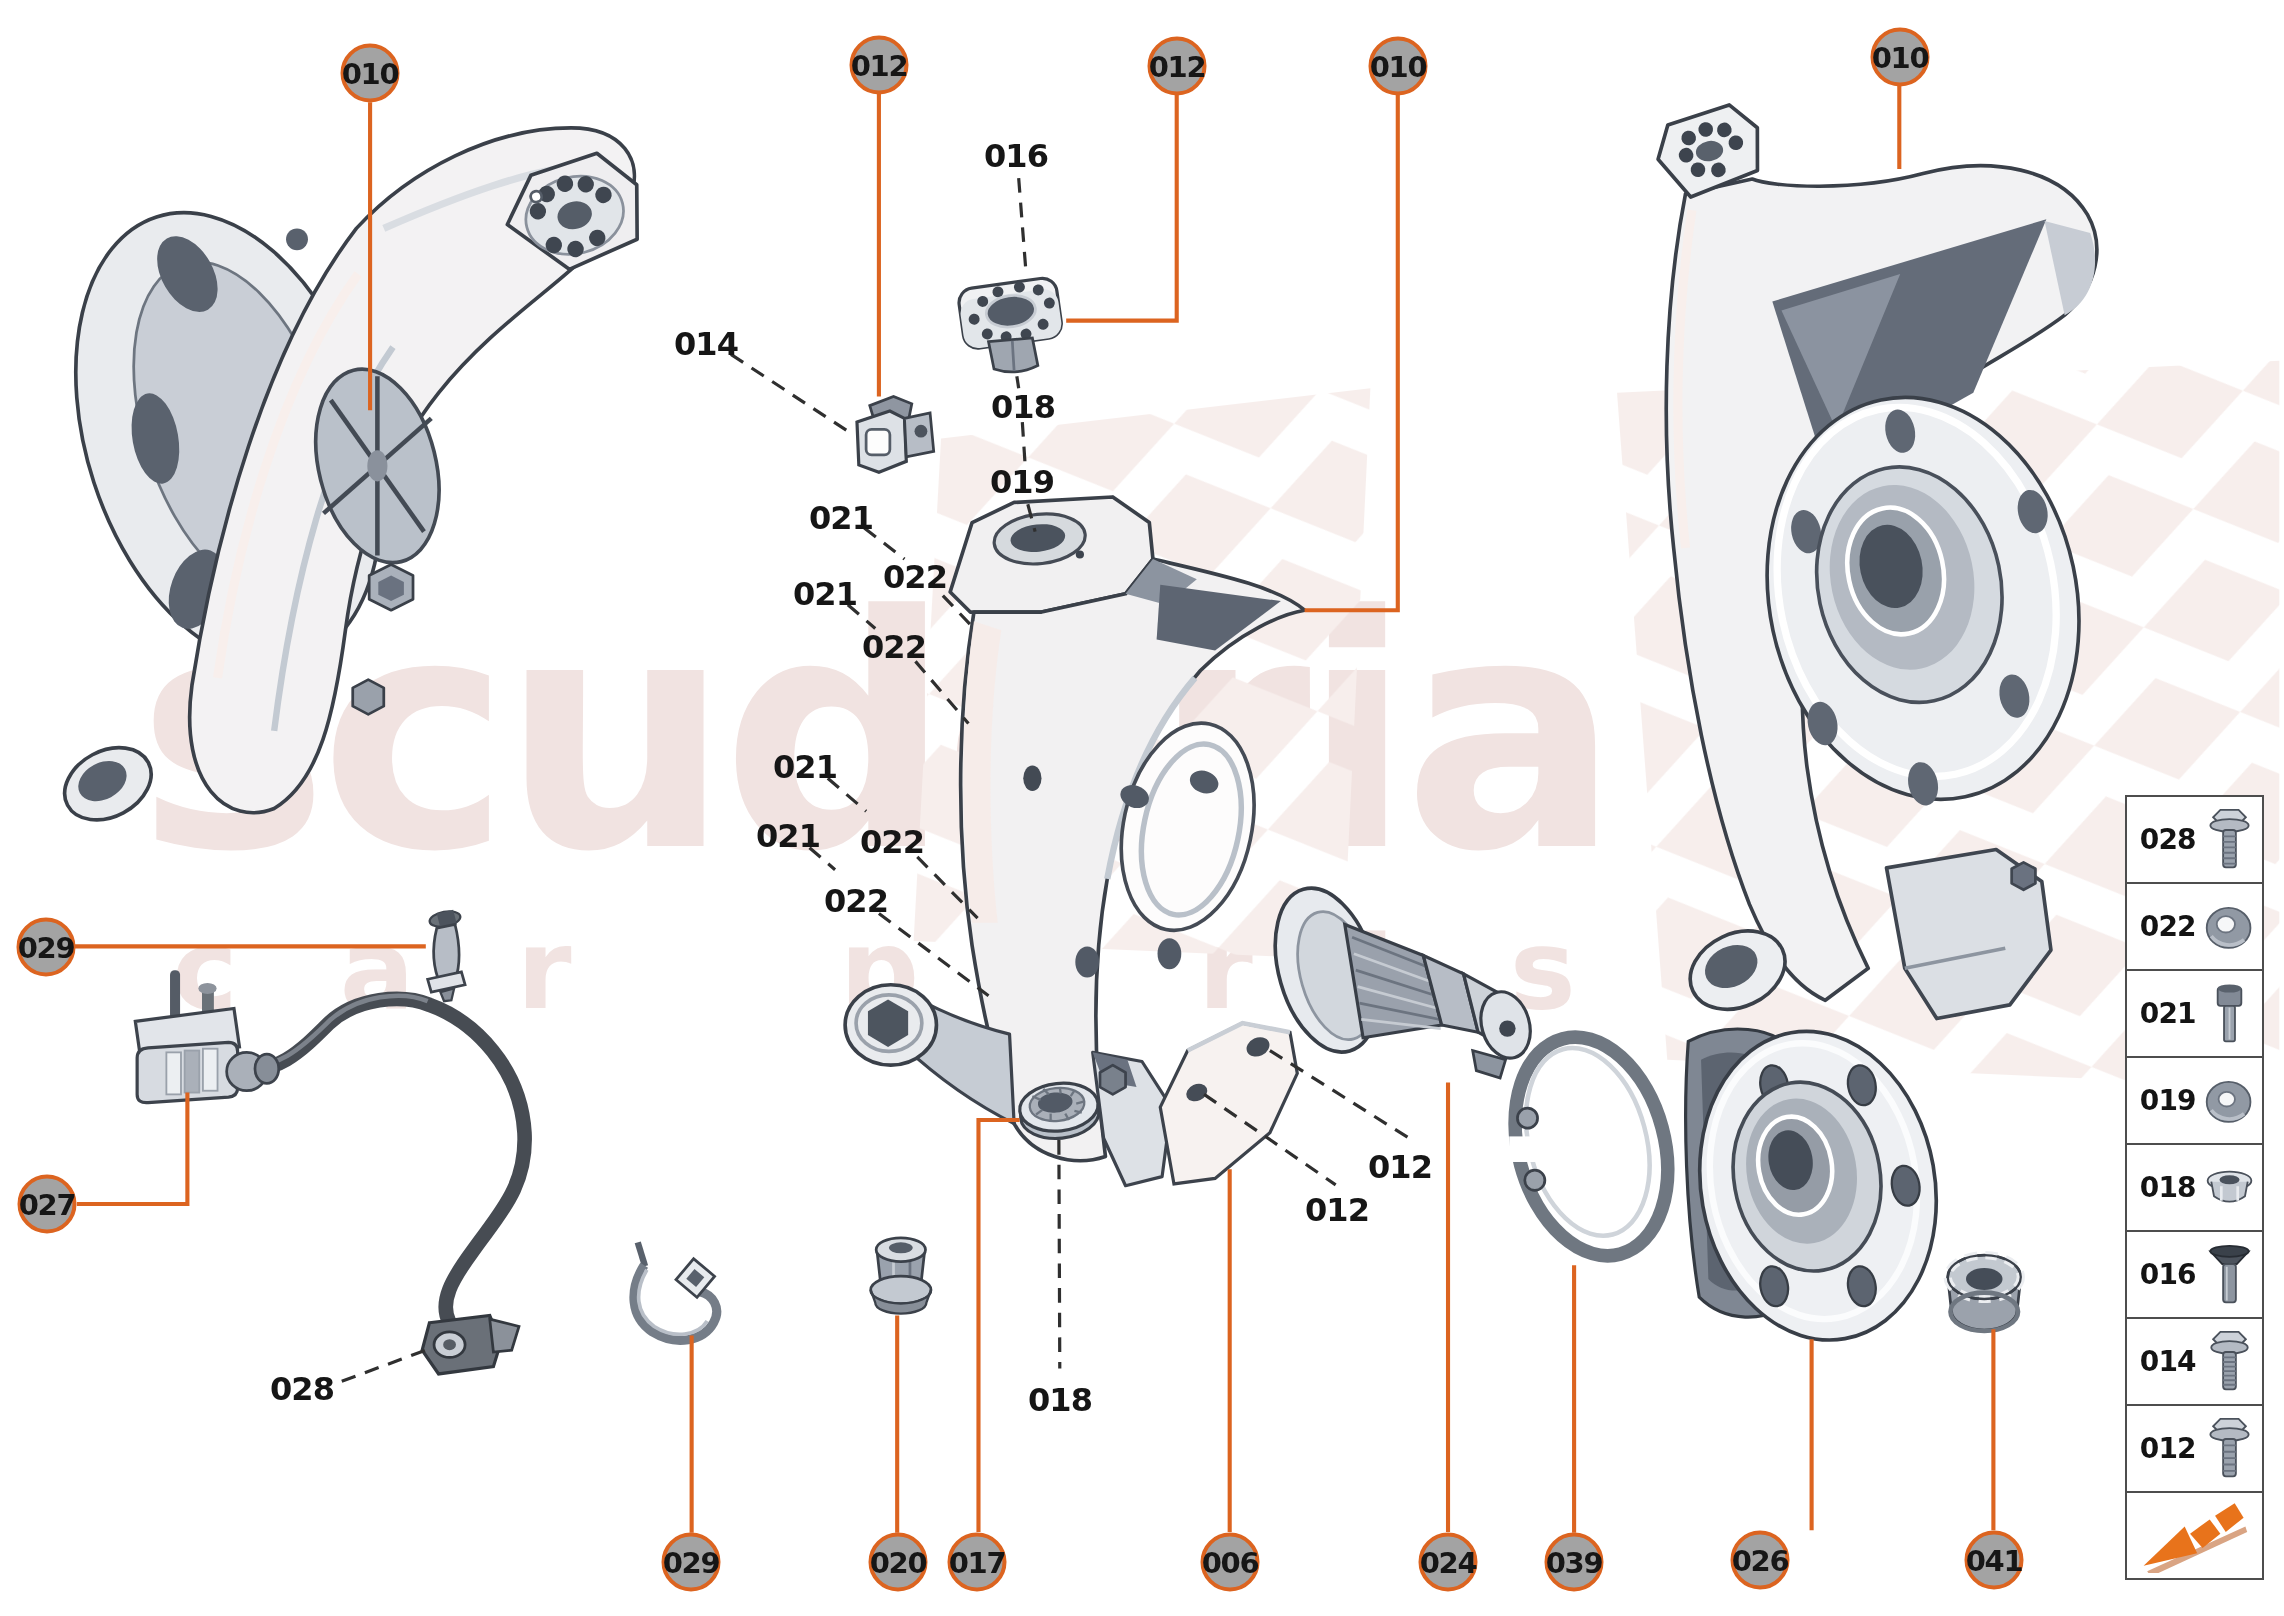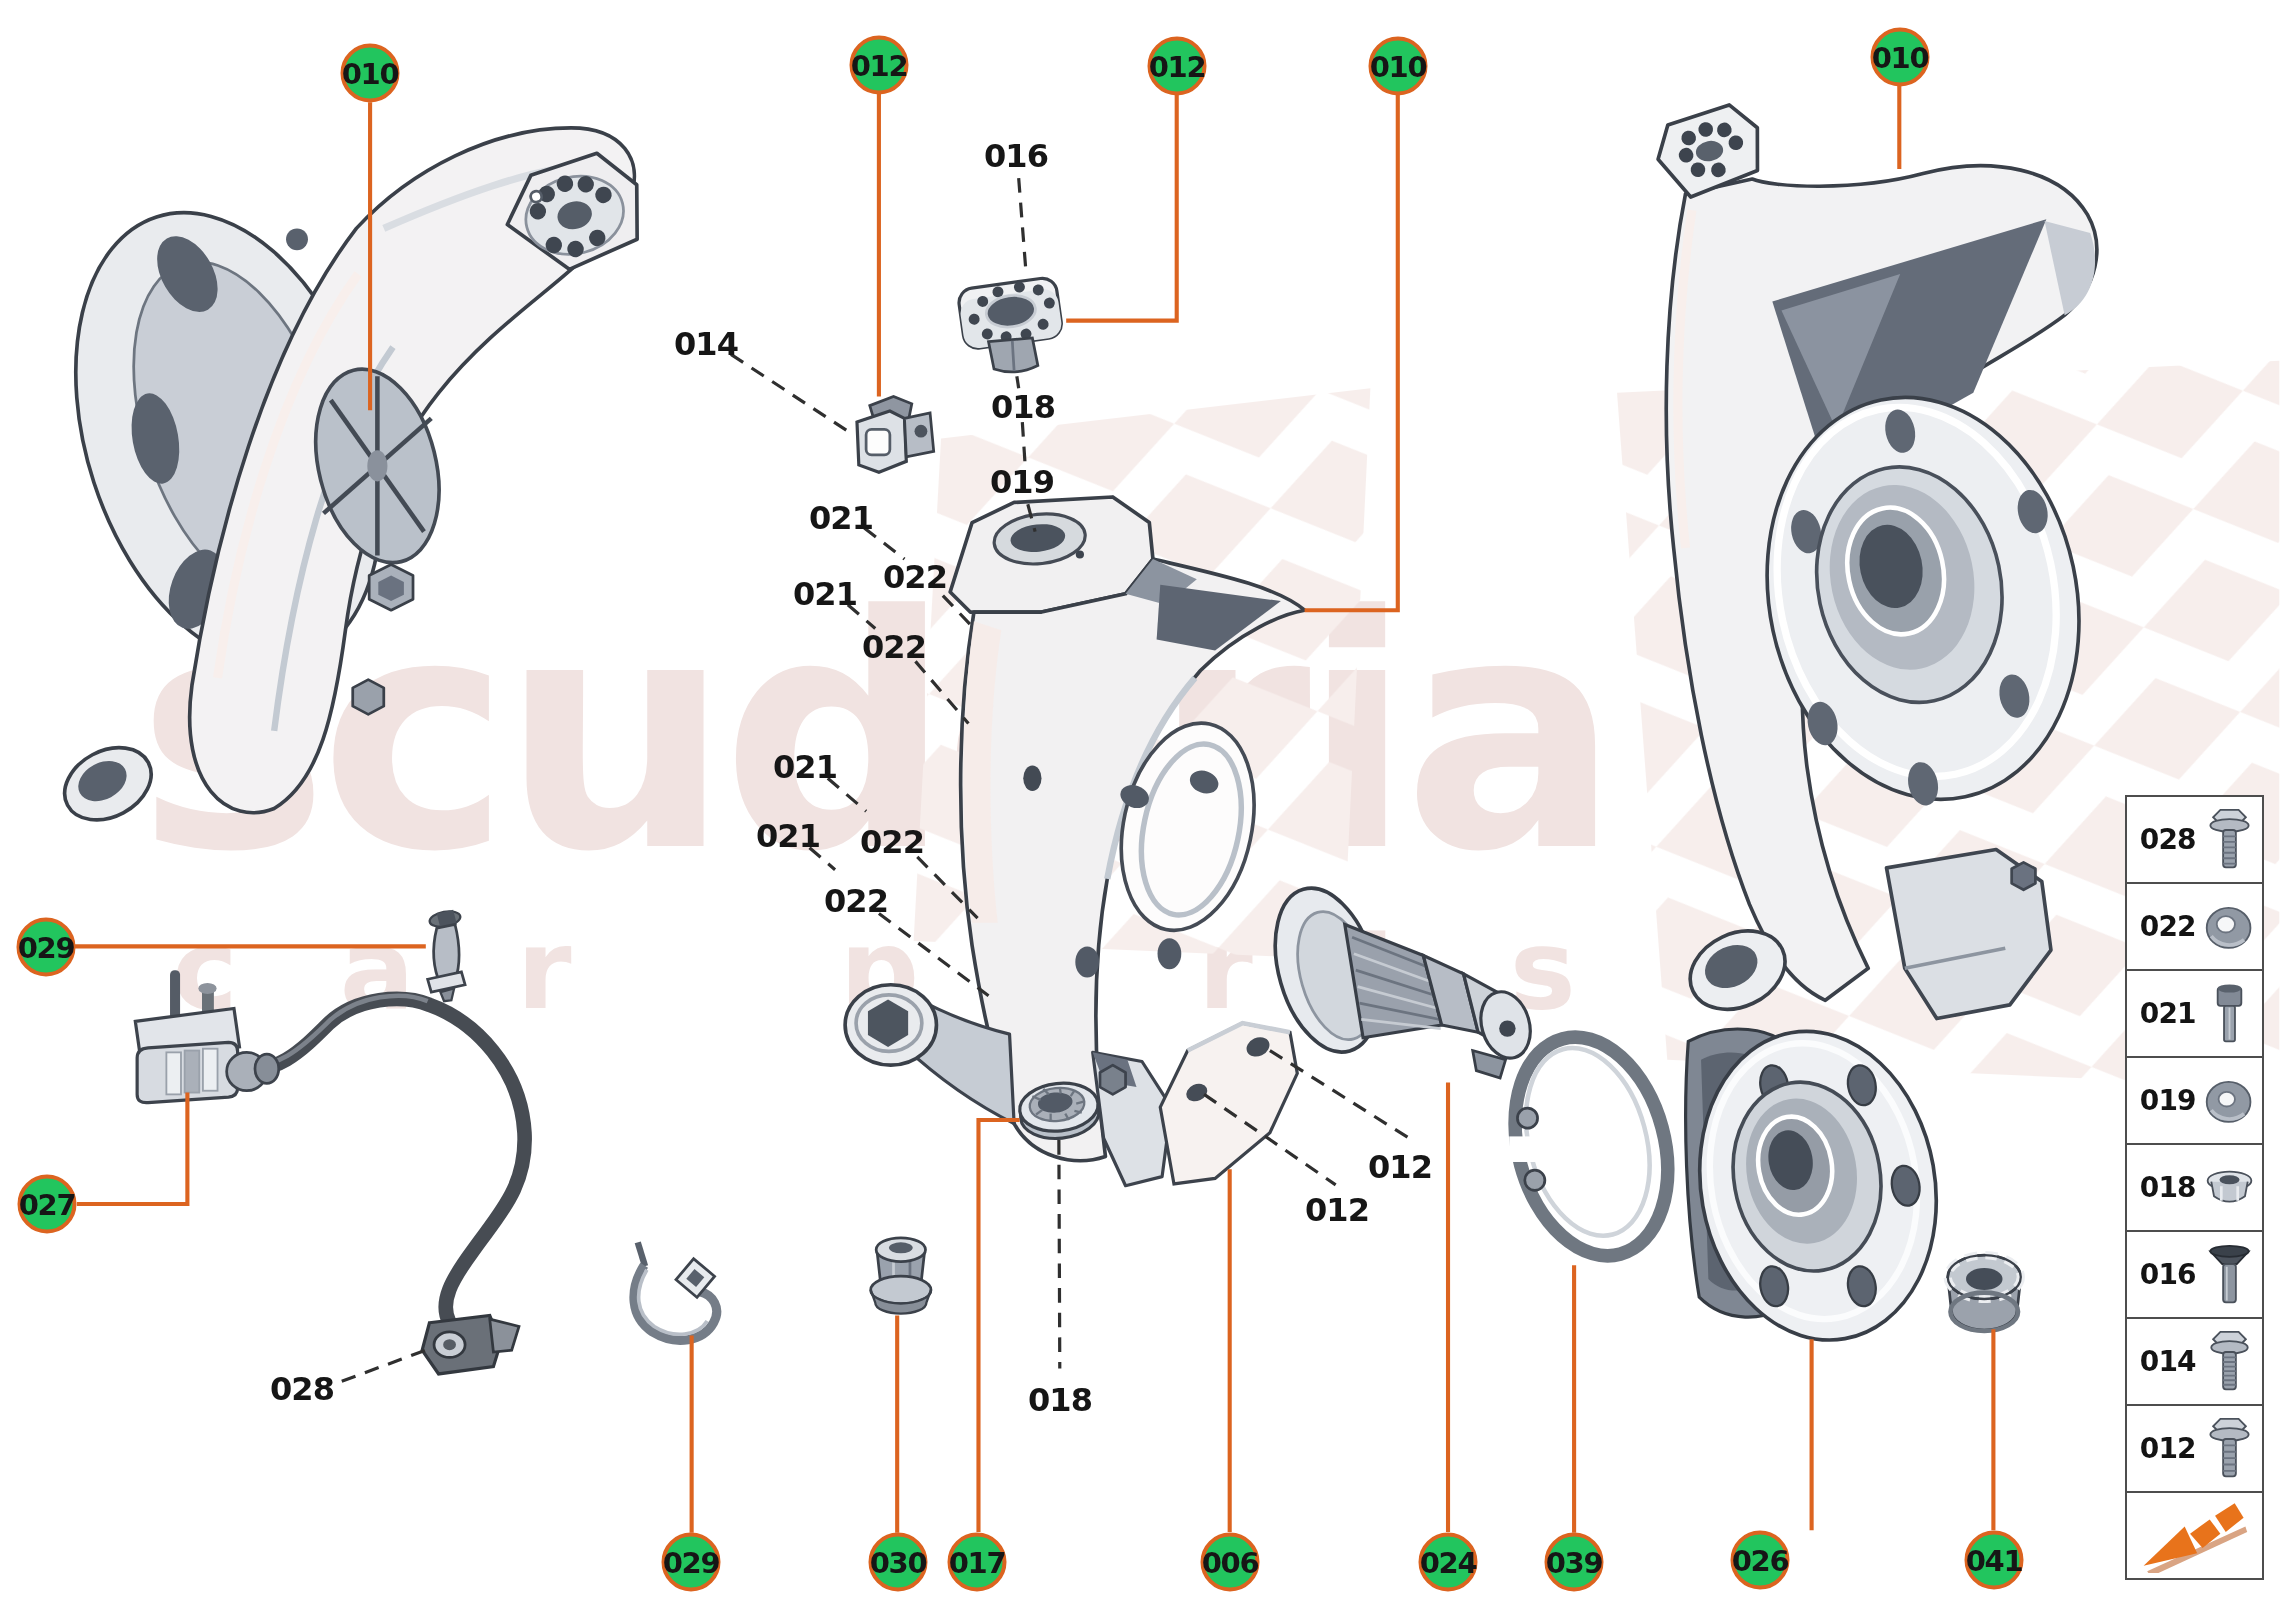--- a/index.html
+++ b/index.html
@@ -6,21 +6,21 @@
   #stage{position:relative;width:2284px;height:1616px;background:#fff;font-family:"DejaVu Sans",sans-serif;}
   
   .watermark-main{position:absolute;left:137px;top:574px;font-size:322px;font-weight:bold;
     color:#F1E3E1;letter-spacing:-9.1px;line-height:1;z-index:0;white-space:nowrap;}
   .watermark-sub{position:absolute;left:172px;top:914px;font-size:111px;font-weight:bold;
     color:#F1E3E1;letter-spacing:102px;word-spacing:25.6px;line-height:1;z-index:0;white-space:nowrap;}
   
   #scene{position:absolute;left:0;top:0;z-index:1;}
   
   .co{position:absolute;width:51px;height:51px;border:4.6px solid #DC6420;border-radius:50%;
-    background:#22c55e;display:flex;align-items:center;justify-content:center;
+    background:#a3a3a3;display:flex;align-items:center;justify-content:center;
     font-weight:bold;font-size:29px;letter-spacing:-1.4px;color:#161616;z-index:3;
     transform:translate(-50%,-50%);}
   
   .pl{position:absolute;font-weight:bold;font-size:32px;letter-spacing:-0.9px;color:#161616;
     z-index:2;transform:translate(-50%,-50%);white-space:nowrap;}
   
   .legend{position:absolute;left:2125px;top:795px;width:139px;height:785px;z-index:4;
     border:2.7px solid #4d4d4d;background:#fff;box-sizing:border-box;display:flex;flex-direction:column;}
   .legend-row{flex:1;display:flex;align-items:center;justify-content:space-between;
     padding:0 7.3px 0 12.8px;border-bottom:2.7px solid #4d4d4d;box-sizing:border-box;}
@@ -357,21 +357,21 @@
   </svg>
 
   <div class="co" style="left:370px;top:73px">010</div>
   <div class="co" style="left:879px;top:65px">012</div>
   <div class="co" style="left:1177px;top:66px">012</div>
   <div class="co" style="left:1398px;top:66px">010</div>
   <div class="co" style="left:1900px;top:57px">010</div>
   <div class="co" style="left:46px;top:947px">029</div>
   <div class="co" style="left:47px;top:1204px">027</div>
   <div class="co" style="left:691px;top:1562px">029</div>
-  <div class="co" style="left:898px;top:1562px">030</div>
+  <div class="co" style="left:898px;top:1562px">020</div>
   <div class="co" style="left:977px;top:1562px">017</div>
   <div class="co" style="left:1230px;top:1562px">006</div>
   <div class="co" style="left:1448px;top:1562px">024</div>
   <div class="co" style="left:1574px;top:1562px">039</div>
   <div class="co" style="left:1760px;top:1560px">026</div>
   <div class="co" style="left:1994px;top:1560px">041</div>
 
   <div class="pl" style="left:1016px;top:156px">016</div>
   <div class="pl" style="left:1023px;top:407px">018</div>
   <div class="pl" style="left:1022px;top:482px">019</div>

